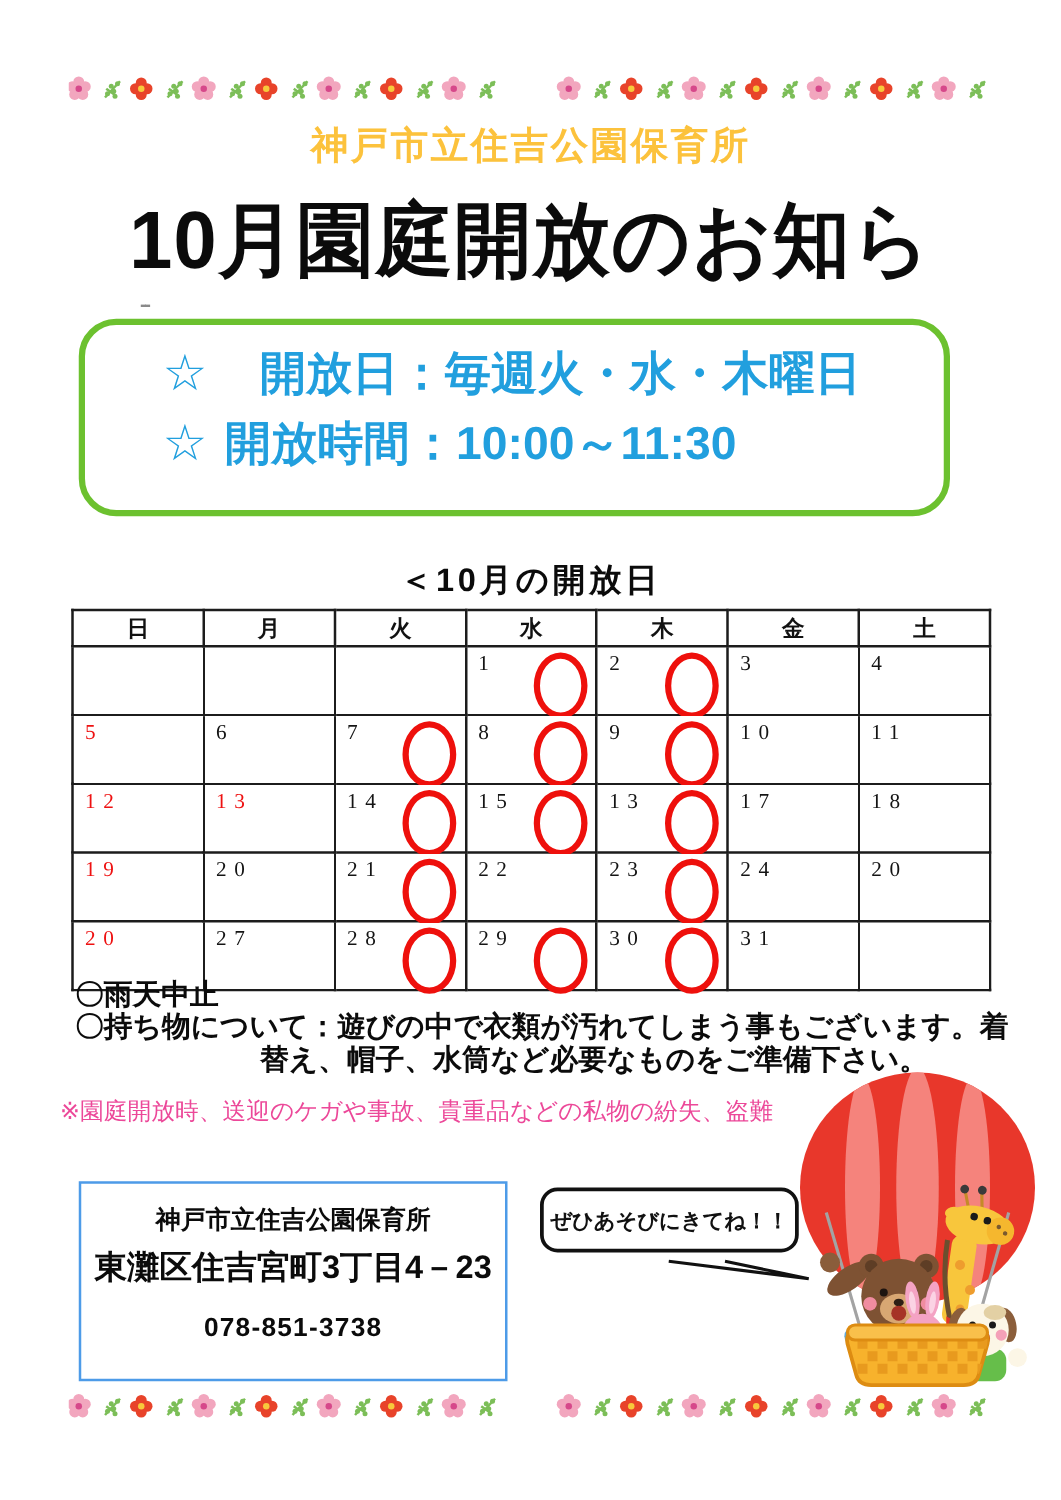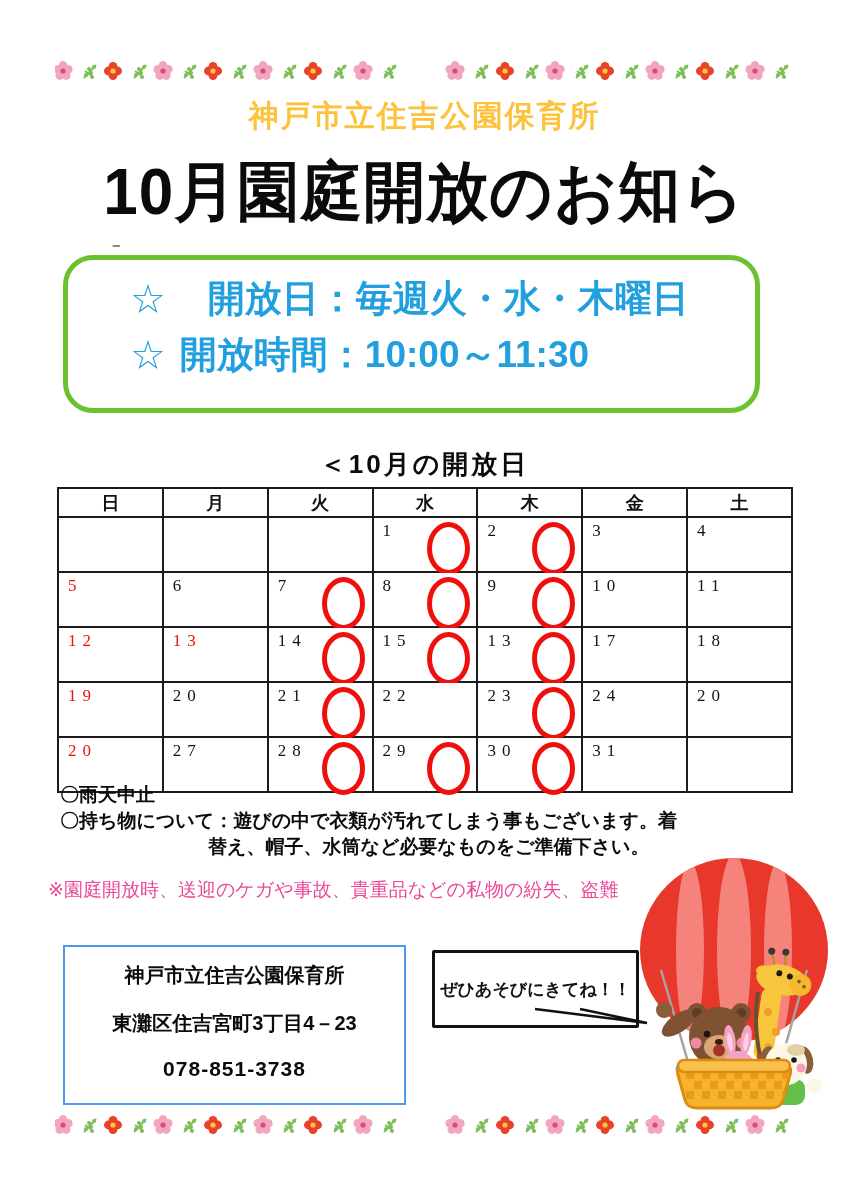--- a/index.html
+++ b/index.html
@@ -55,38 +55,38 @@
     font-family:"Liberation Serif","DejaVu Serif",serif;
     font-size:17px; letter-spacing:6px; color:#141414;
   }
   .daynum.holiday { color:#EE1111; }
   .open-circle {
     position:absolute; left:52%; top:4px; width:33px; height:43px;
     border:5px solid #EE100C; border-radius:50%; background:transparent;
   }
 
   
-  .notes { top:782px; left:60px; font-size:19px; font-weight:900; line-height:26px; color:#0b0b0b; }
+  .notes { top:782px; left:60px; font-size:23px; font-weight:900; line-height:26px; color:#0b0b0b; }
   .notes .indent { padding-left:148px; }
   .disclaimer { top:876px; left:48px; font-size:19px; font-weight:400; line-height:27px; color:#ec4899; }
   .disclaimer .indent { padding-left:16px; }
 
   
   .contact-box {
     top:945px; left:63px; width:343px; height:160px; box-sizing:border-box;
     border:2px solid #4D9BE8; background:#fff; text-align:center; font-weight:900; color:#0b0b0b;
   }
   .contact-name { margin-top:15px; font-size:20px; }
-  .contact-address { margin-top:21px; font-size:20px; }
+  .contact-address { margin-top:7px; font-size:26px; }
   .contact-phone { margin-top:20px; font-size:21px; letter-spacing:1px; }
 
   
   .speech-bubble {
-    top:950px; left:432px; width:207px; height:78px; box-sizing:border-box;
-    border:3px solid #111; border-radius:2px; background:#fff; z-index:3;
+    top:950px; left:432px; width:207px; height:52px; box-sizing:border-box;
+    border:3px solid #111; border-radius:14px; background:#fff; z-index:3;
     display:flex; align-items:center; justify-content:center;
     font-size:17px; font-weight:900;
   }
   .bubble-tail { top:1006px; left:520px; z-index:4; }
 
   .flower-border-top { top:56px; left:55px; }
   .flower-border-bottom { top:1110px; left:55px; }
   .balloon { top:850px; left:634px; z-index:2; }
 </style>
 </head>

